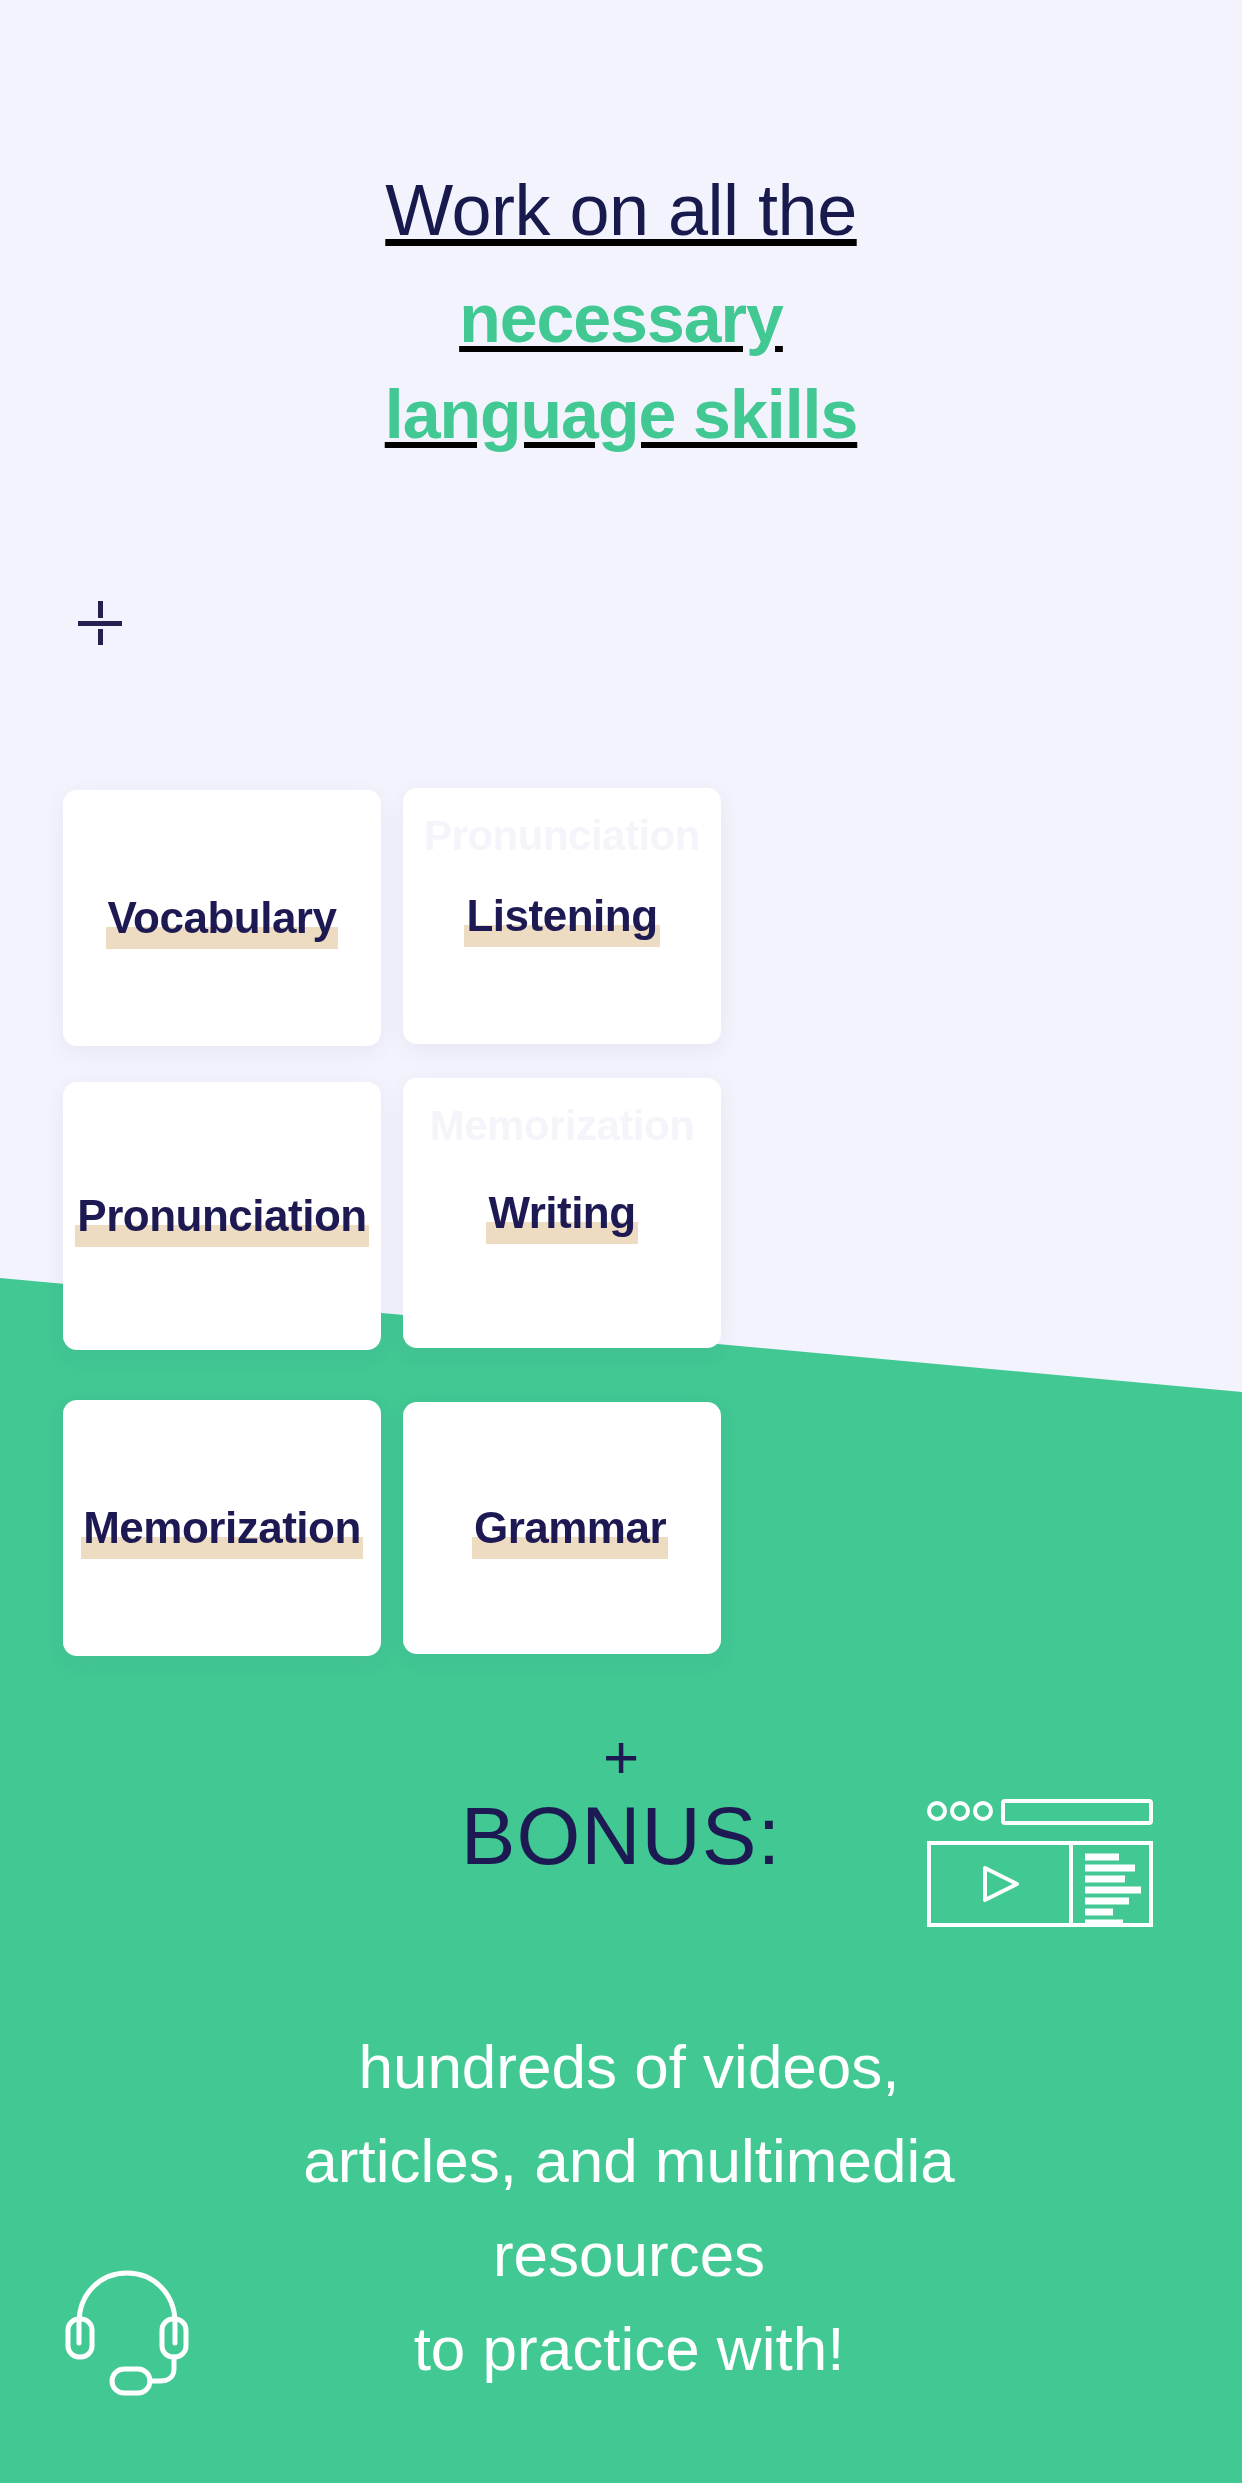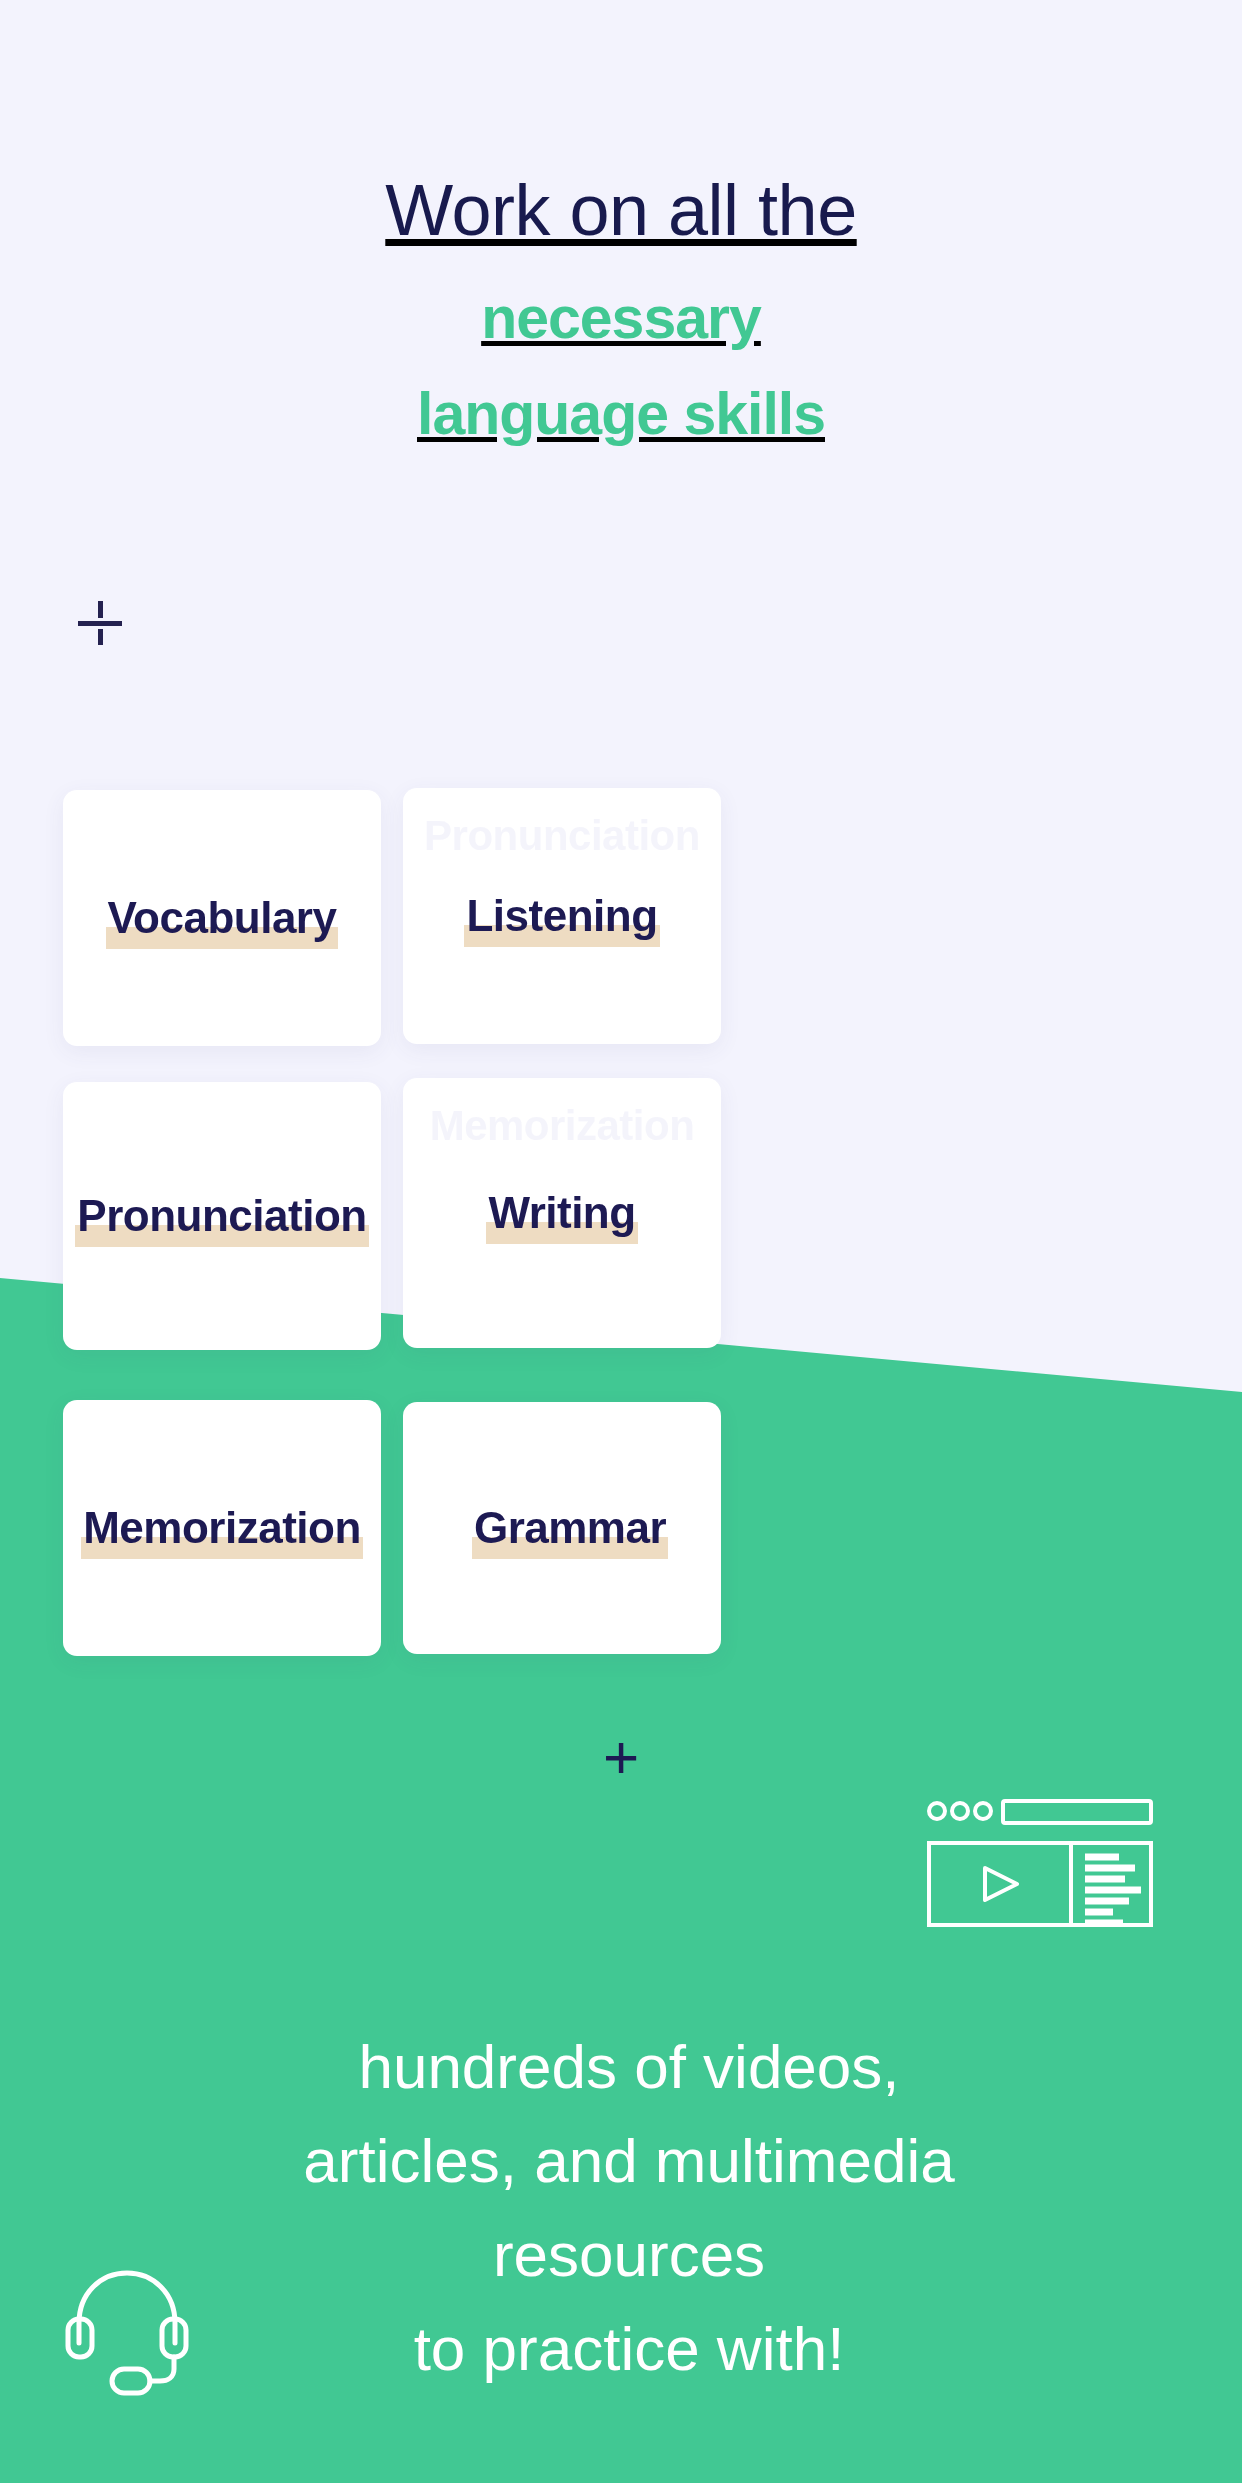--- a/index.html
+++ b/index.html
@@ -37,21 +37,21 @@
   #headline .l1 {
     display:block;
     font-size:72px;
     line-height:84px;
     font-weight:400;
     color:#181a4e;
     letter-spacing:-0.5px;
   }
   #headline .l2, #headline .l3 {
     display:block;
-    font-size:59px;
+    font-size:68px;
     line-height:96px;
     font-weight:700;
     color:#41c893;
     letter-spacing:-1px;
   }
   #headline .l2 { margin-top:18px; }
 
   
   #crosshair {
     position:absolute;
@@ -210,20 +210,21 @@
 
   <div class="card" id="card-memorization">
     <span class="card-label">Memorization<i class="hl"></i></span>
   </div>
 
   <div class="card" id="card-grammar">
     <span class="card-label">Grammar<i class="hl"></i></span>
   </div>
 
   <div id="bonus-plus">+</div>
+  <div id="bonus-word">BONUS:</div>
 
   <svg id="browser-icon" viewBox="0 0 232 136" fill="none" stroke="#ffffff" stroke-width="4">
     <circle cx="14" cy="16" r="8"></circle>
     <circle cx="37" cy="16" r="8"></circle>
     <circle cx="60" cy="16" r="8"></circle>
     <rect x="80" y="6" width="148" height="22" rx="2"></rect>
     <rect x="6" y="48" width="142" height="82"></rect>
     <rect x="148" y="48" width="80" height="82"></rect>
     <path d="M62 73 L94 89 L62 105 Z" stroke-linejoin="round"></path>
     <g stroke-width="7" stroke-linecap="butt">

